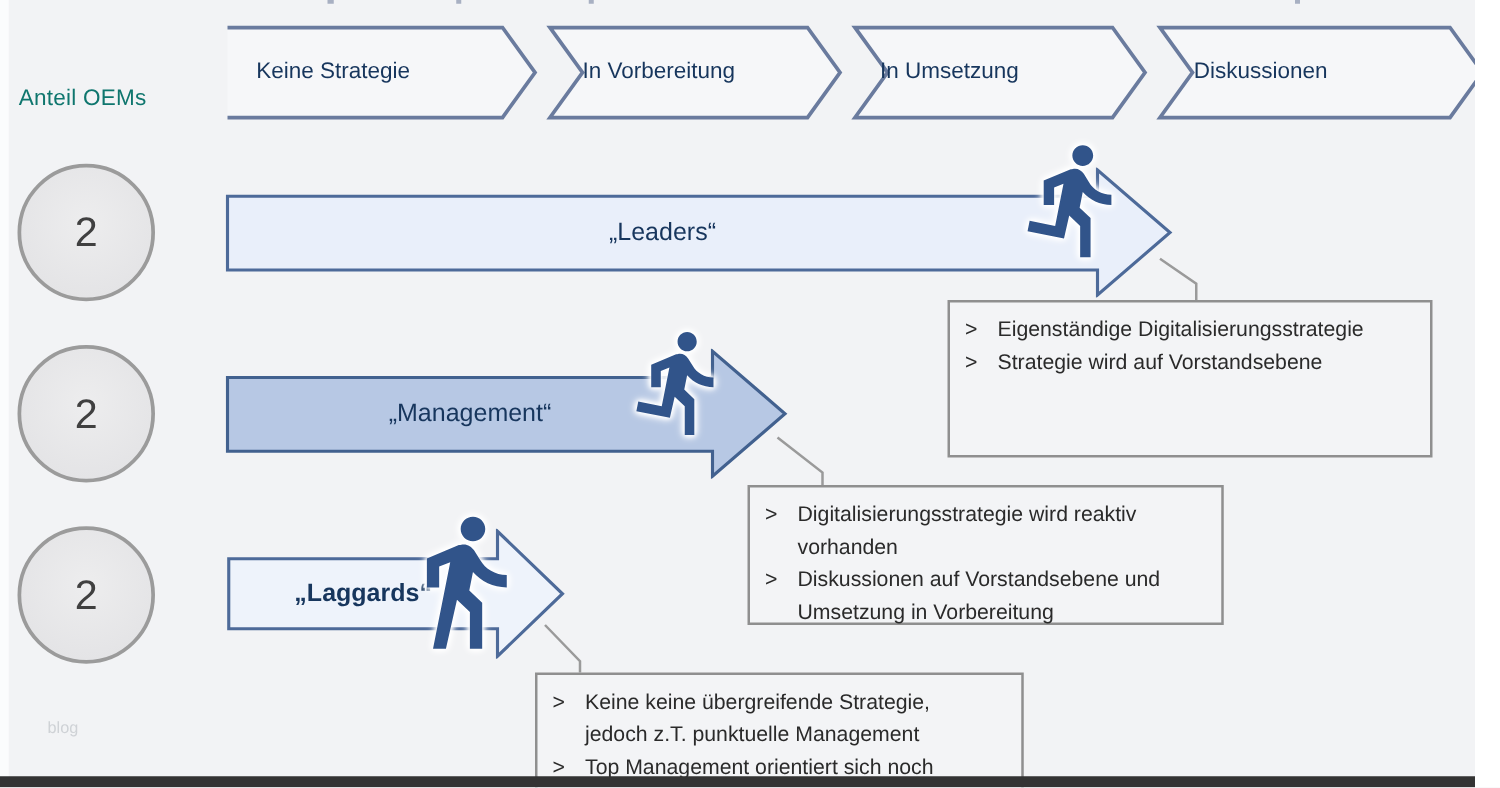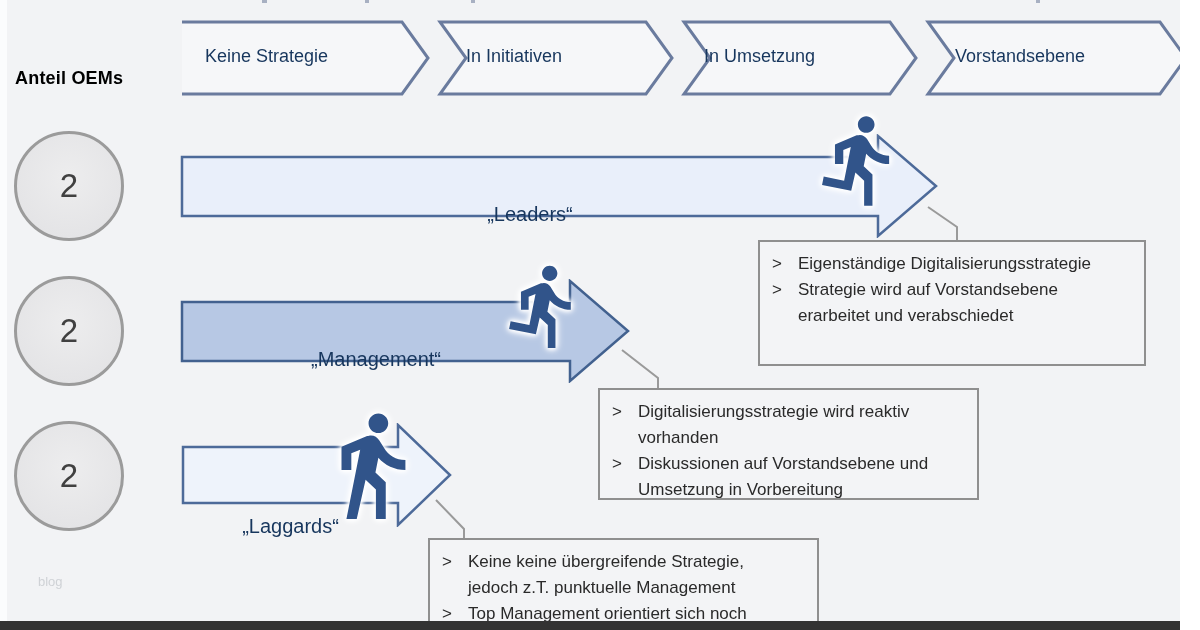--- a/index.html
+++ b/index.html
@@ -8,33 +8,33 @@
     background:#f2f3f5;
     font-family:"Liberation Sans", sans-serif;
     -webkit-font-smoothing:antialiased;
   }
   .abs{position:absolute;}
   
   .left-strip{left:0;top:0;width:7px;height:630px;background:#fbfcfd;}
   
   .speck{top:0;height:3px;background:#a8b0c2;}
   
-  .axis-label{left:15px;top:68px;font-size:18px;font-weight:bold;color:#000000;letter-spacing:.2px;}
+  .axis-label{left:15px;top:68px;font-size:18px;font-weight:normal;color:#0f766e;letter-spacing:.2px;}
   
   .stage-label{top:46px;font-size:18px;color:#17365d;white-space:nowrap;}
   
   .count-circle{
     left:14px;width:110px;height:110px;border-radius:50%;
     background:radial-gradient(circle at 50% 42%, #ededee 0%, #e4e4e6 75%, #dedee0 100%);
     border:3px solid #9b9b9b;box-sizing:border-box;
     display:flex;align-items:center;justify-content:center;
     font-size:33px;color:#404040;
   }
   
-  .group-label{font-size:20px;color:#17365d;text-align:center;line-height:30px;white-space:nowrap;margin-top:28px;}
+  .group-label{font-size:20px;color:#17365d;text-align:center;line-height:30px;white-space:nowrap;}
   
   .fig-icon{filter:drop-shadow(0 0 2px #fff) drop-shadow(0 0 2px #fff) drop-shadow(0 0 3px rgba(255,255,255,.9));}
   
   .note-box{
     border:2px solid #8f8f8f;background:#f3f4f6;box-sizing:border-box;
     padding:9px 12px 9px 12px;font-size:17px;line-height:26px;color:#2a2a2a;
   }
   .nb-row{display:grid;grid-template-columns:26px 1fr;}
   .nb-marker{color:#2a2a2a;}
   
@@ -55,23 +55,23 @@
   <div class="abs speck" style="left:471px;width:4px;"></div>
   <div class="abs speck" style="left:1036px;width:4px;"></div>
 
   <svg class="abs" style="left:180px;top:18px;" width="1012" height="80" viewBox="0 0 1012 80">
     <path d="M2,4 H222 L248,40 L222,76 H2" fill="#f6f7f9" stroke="#6a7b9e" stroke-width="3"></path>
     <polygon points="260,4 466,4 492,40 466,76 260,76 286,40" fill="#f6f7f9" stroke="#6a7b9e" stroke-width="3"></polygon>
     <polygon points="504,4 710,4 736,40 710,76 504,76 530,40" fill="#f6f7f9" stroke="#6a7b9e" stroke-width="3"></polygon>
     <polygon points="748,4 980,4 1006,40 980,76 748,76 774,40" fill="#f6f7f9" stroke="#6a7b9e" stroke-width="3"></polygon>
   </svg>
   <div class="abs stage-label" style="left:205px;">Keine Strategie</div>
-  <div class="abs stage-label" style="left:466px;">In Initiativen</div>
+  <div class="abs stage-label" style="left:466px;">In Vorbereitung</div>
   <div class="abs stage-label" style="left:704px;">In Umsetzung</div>
-  <div class="abs stage-label" style="left:955px;">Vorstandsebene</div>
+  <div class="abs stage-label" style="left:955px;">Diskussionen</div>
 
   <div class="abs axis-label">Anteil OEMs</div>
 
   <div class="abs count-circle" style="top:131px;">
     <span>2</span>
   </div>
   <div class="abs count-circle" style="top:276px;">
     <span>2</span>
   </div>
   <div class="abs count-circle" style="top:421px;">
@@ -90,43 +90,39 @@
     <polygon points="2,23 390,23 390,2 448,52 390,102 390,82 2,82" fill="#b7c8e4" stroke="#42618f" stroke-width="2.5"></polygon>
   </svg>
   <div class="abs group-label" style="left:182px;top:316px;width:388px;">„Management“</div>
   <svg class="abs fig-icon" style="left:498px;top:260px;" width="92" height="92" viewBox="0 0 24 24">
     <path fill="#31548a" d="M13.49 5.48c1.1 0 2-.9 2-2s-.9-2-2-2-2 .9-2 2 .9 2 2 2zm-3.6 13.9l1-4.4 2.1 2v6h2v-7.5l-2.1-2 .6-3c1.3 1.5 3.3 2.5 5.5 2.5v-2c-1.9 0-3.5-1-4.3-2.4l-1-1.6c-.4-.6-1-1-1.7-1-.3 0-.5.1-.8.1l-5.2 2.2v4.7h2v-3.4l1.8-.7-1.6 8.1-4.9-1-.4 2 7 1.4z"></path>
   </svg>
 
   <svg class="abs" style="left:181px;top:423px;" width="274" height="104" viewBox="0 0 274 104">
     <polygon points="2,24 217,24 217,2 269,52 217,102 217,80 2,80" fill="#eef3fb" stroke="#4d6a99" stroke-width="2.5"></polygon>
   </svg>
-  <div class="abs group-label" style="left:183px;top:483px;width:215px;">„Laggards“</div>
+  <div class="abs group-label" style="left:183px;top:460px;width:215px;font-weight:bold;">„Laggards“</div>
   <svg class="abs fig-icon" style="left:312px;top:406px;" width="118" height="118" viewBox="0 0 24 24">
     <path fill="#31548a" d="M13.5 5.5c1.1 0 2-.9 2-2s-.9-2-2-2-2 .9-2 2 .9 2 2 2zM9.8 8.9L7 23h2.1l1.8-8 2.1 2v6h2v-7.5l-2.1-2 .6-3C14.8 12 16.8 13 19 13v-2c-1.9 0-3.5-1-4.3-2.4l-1-1.6c-.4-.6-1-1-1.7-1-.3 0-.5.1-.8.1L6 8.3V13h2V9.6l1.8-.7"></path>
   </svg>
 
   <svg class="abs" style="left:0;top:0;pointer-events:none;" width="1200" height="630" viewBox="0 0 1200 630">
     <polyline points="928,207 957,227 957,241" fill="none" stroke="#9a9a9a" stroke-width="2"></polyline>
     <polyline points="622,350 658,378 658,390" fill="none" stroke="#9a9a9a" stroke-width="2"></polyline>
     <polyline points="436,500 464,529 464,540" fill="none" stroke="#9a9a9a" stroke-width="2"></polyline>
   </svg>
 
   <div class="abs note-box" style="left:758px;top:240px;width:388px;height:126px;">
     <div class="nb-row">
       <span class="nb-marker">&gt;</span>
       <span>Eigenständige Digitalisierungsstrategie</span>
     </div>
     <div class="nb-row">
       <span class="nb-marker">&gt;</span>
       <span>Strategie wird auf Vorstandsebene</span>
-    </div>
-    <div class="nb-row">
-      <span class="nb-marker"></span>
-      <span>erarbeitet und verabschiedet</span>
     </div>
   </div>
 
   <div class="abs note-box" style="left:598px;top:388px;width:381px;height:112px;">
     <div class="nb-row">
       <span class="nb-marker">&gt;</span>
       <span>Digitalisierungsstrategie wird reaktiv</span>
     </div>
     <div class="nb-row">
       <span class="nb-marker"></span>

